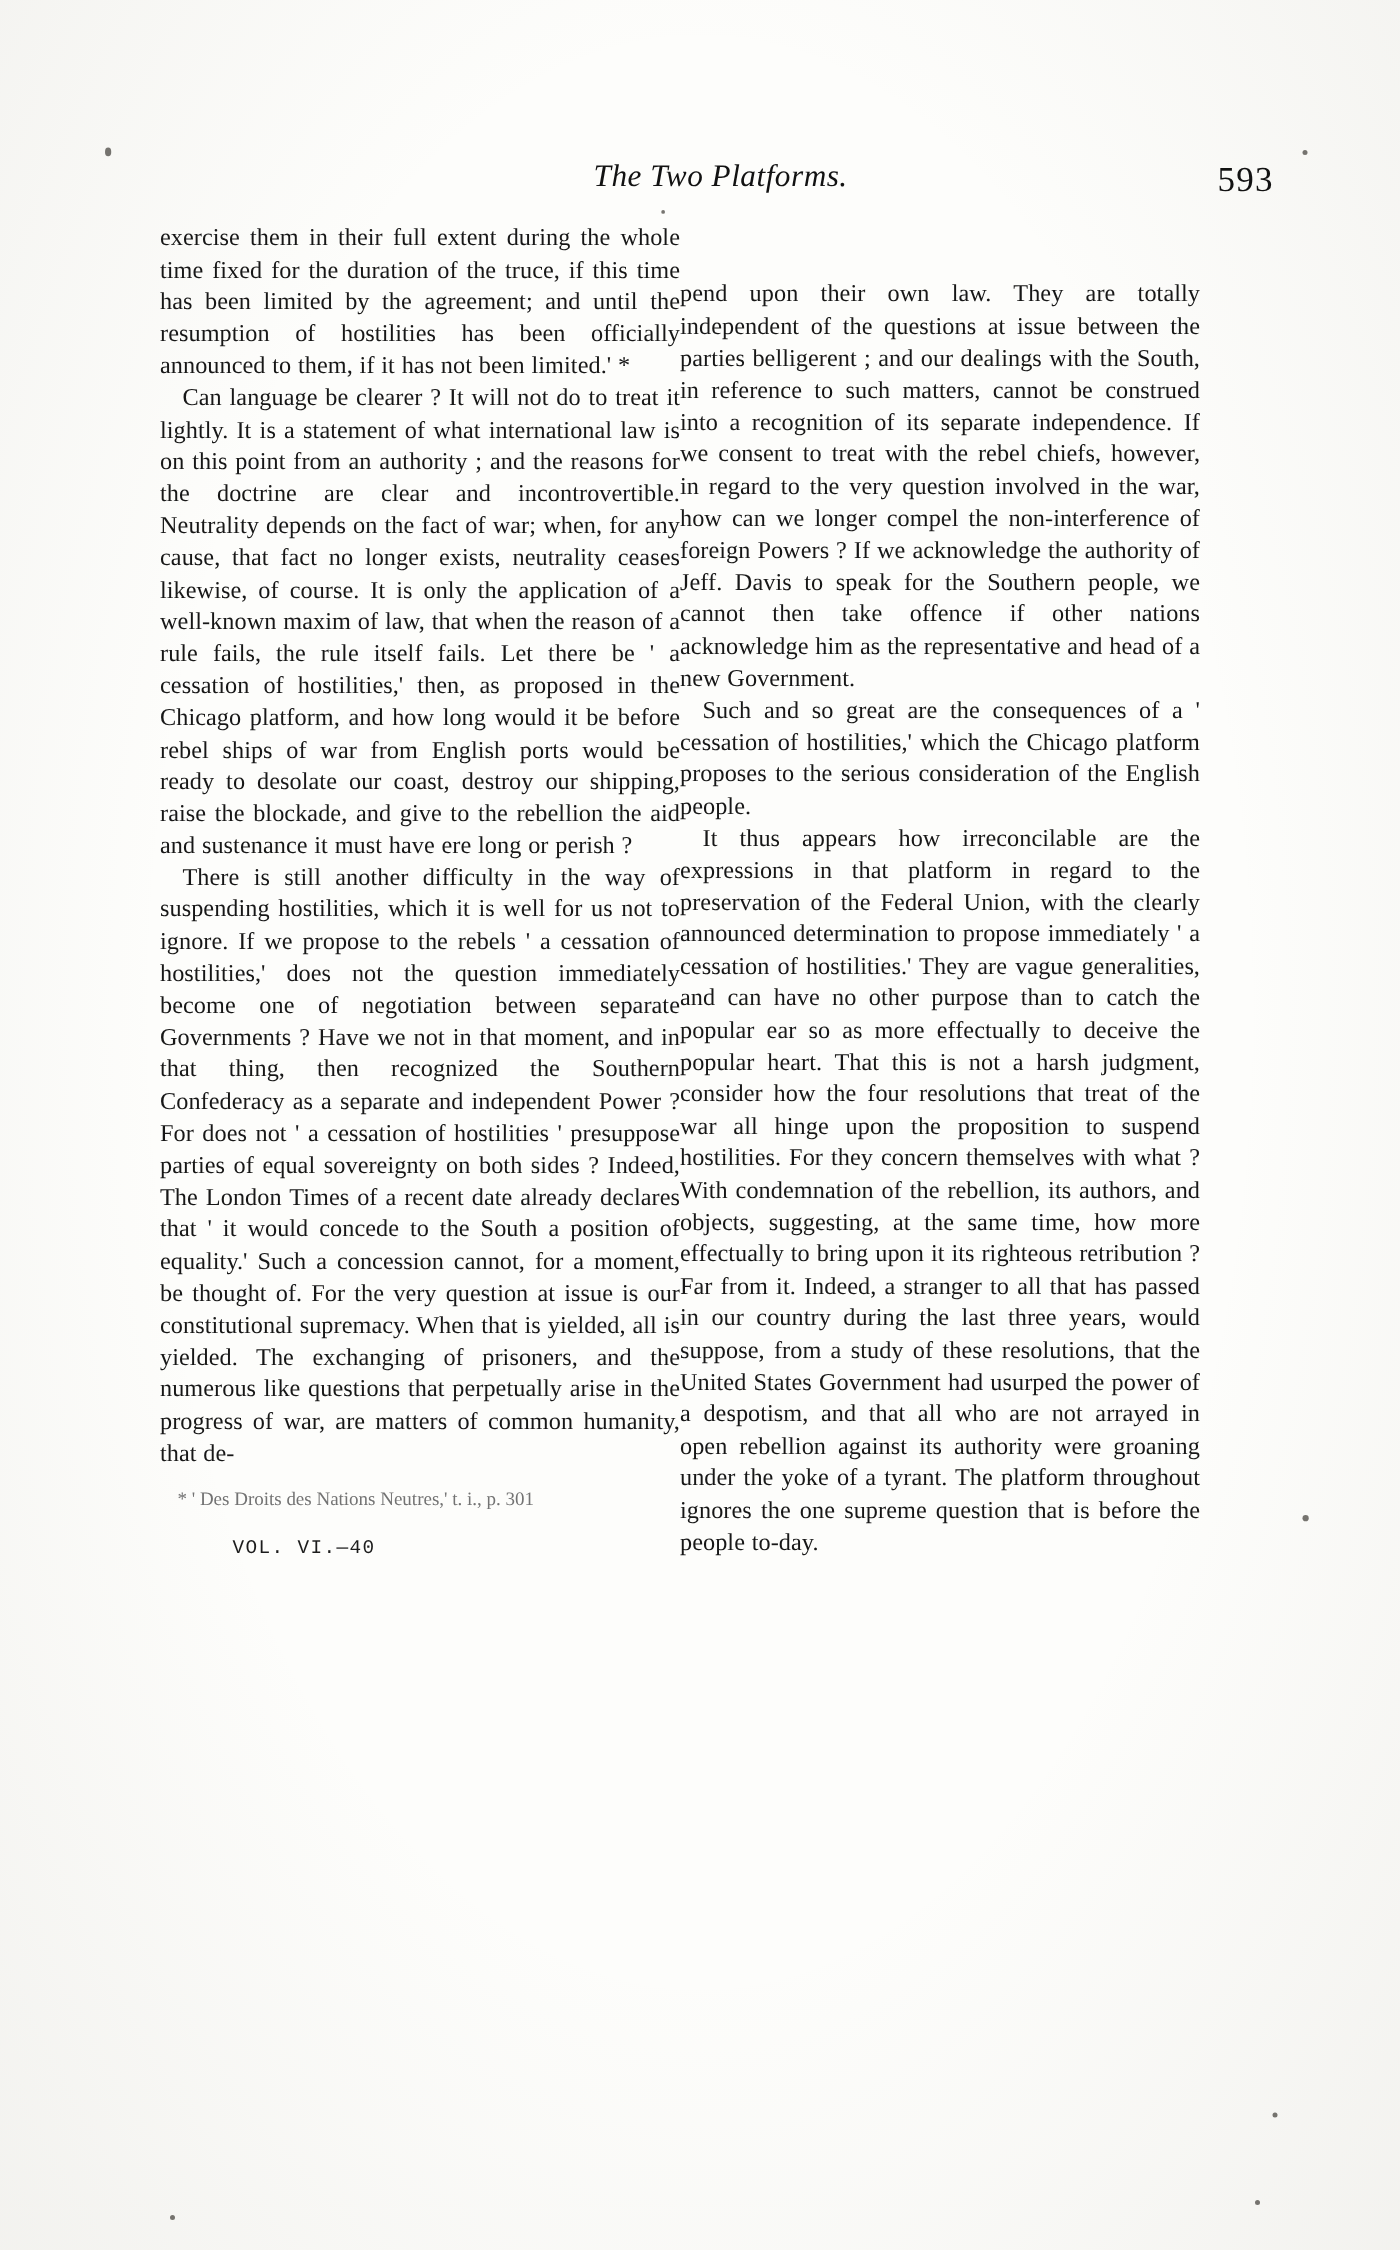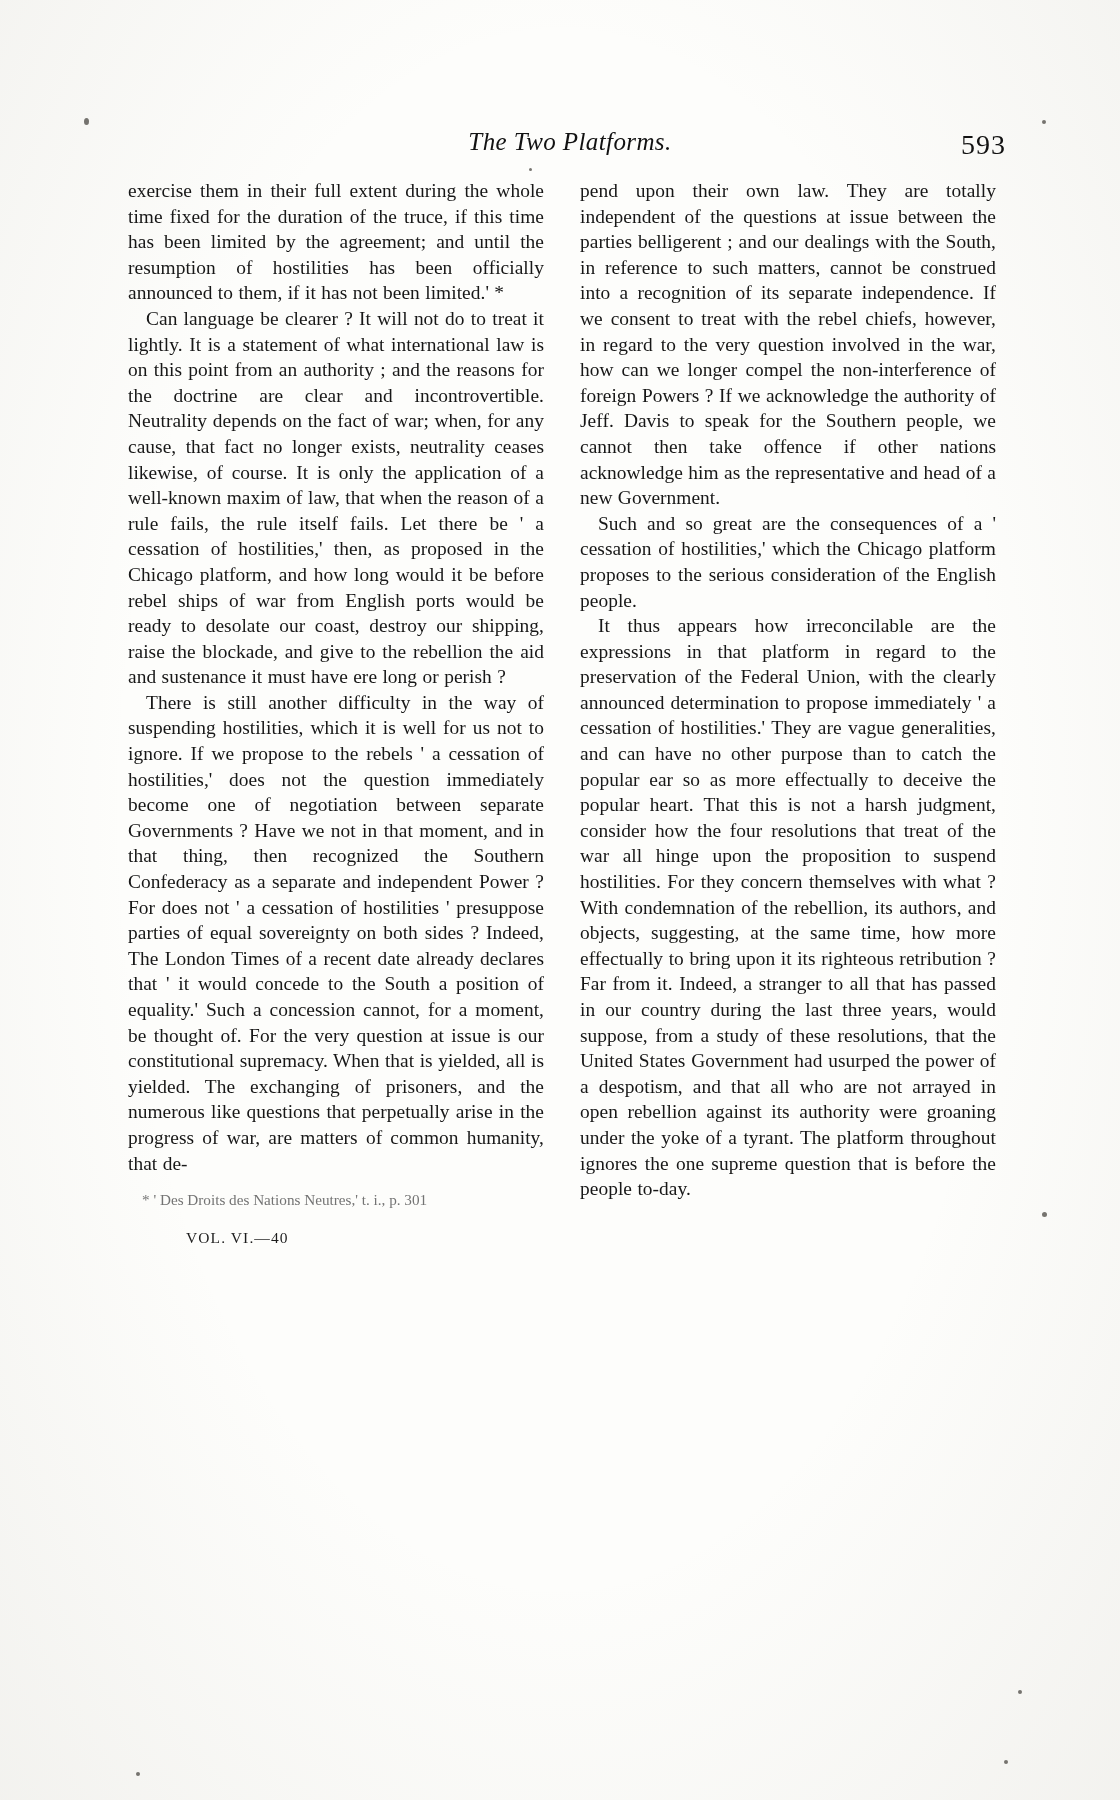--- a/index.html
+++ b/index.html
@@ -28,21 +28,21 @@
     inset: 0;
     background:
       radial-gradient(ellipse at 50% 45%, rgba(255,255,255,0) 55%, rgba(150,145,130,0.10) 100%);
     pointer-events: none;
   }
 
   .header {
     position: absolute;
     top: 128px;
     left: 140px;
-    right: 120px;
+    right: 107px;
     height: 30px;
   }
   .running-title {
     position: absolute;
     left: 0;
     right: 0;
     text-align: center;
     font-style: italic;
     font-size: 25px;
     letter-spacing: 0.4px;
@@ -57,21 +57,21 @@
     letter-spacing: 1px;
     color: #121212;
   }
 
   .columns {
     position: absolute;
     top: 178px;
     left: 128px;
     width: 868px;
     display: flex;
-    gap: 36px;
+    align-items: flex-end;
   }
   .column {
     width: 416px;
   }
 
   p.body {
     margin: 0 0 0 0;
     text-indent: 18px;
     text-align: justify;
     font-size: 19.4px;
@@ -97,20 +97,21 @@
     color: #737373;
   }
 
   .signature {
     margin-top: 20px;
     margin-left: 58px;
     font-size: 15.5px;
     letter-spacing: 1.1px;
     color: #1c1c1c;
     font-variant: small-caps;
+    font-family: Liberation Mono, monospace;
   }
 
   
   .speck {
     position: absolute;
     background: #4a4741;
     border-radius: 50%;
     opacity: 0.75;
   }
 </style>

